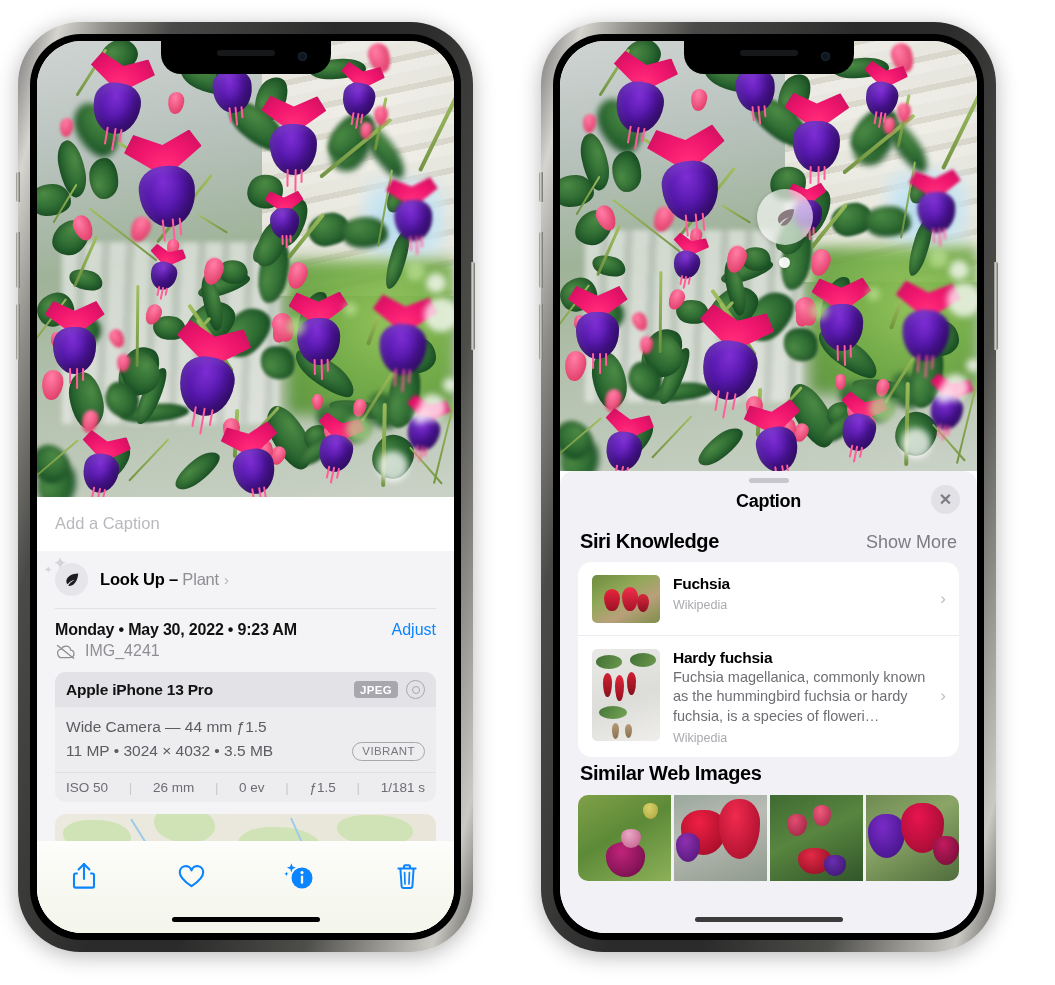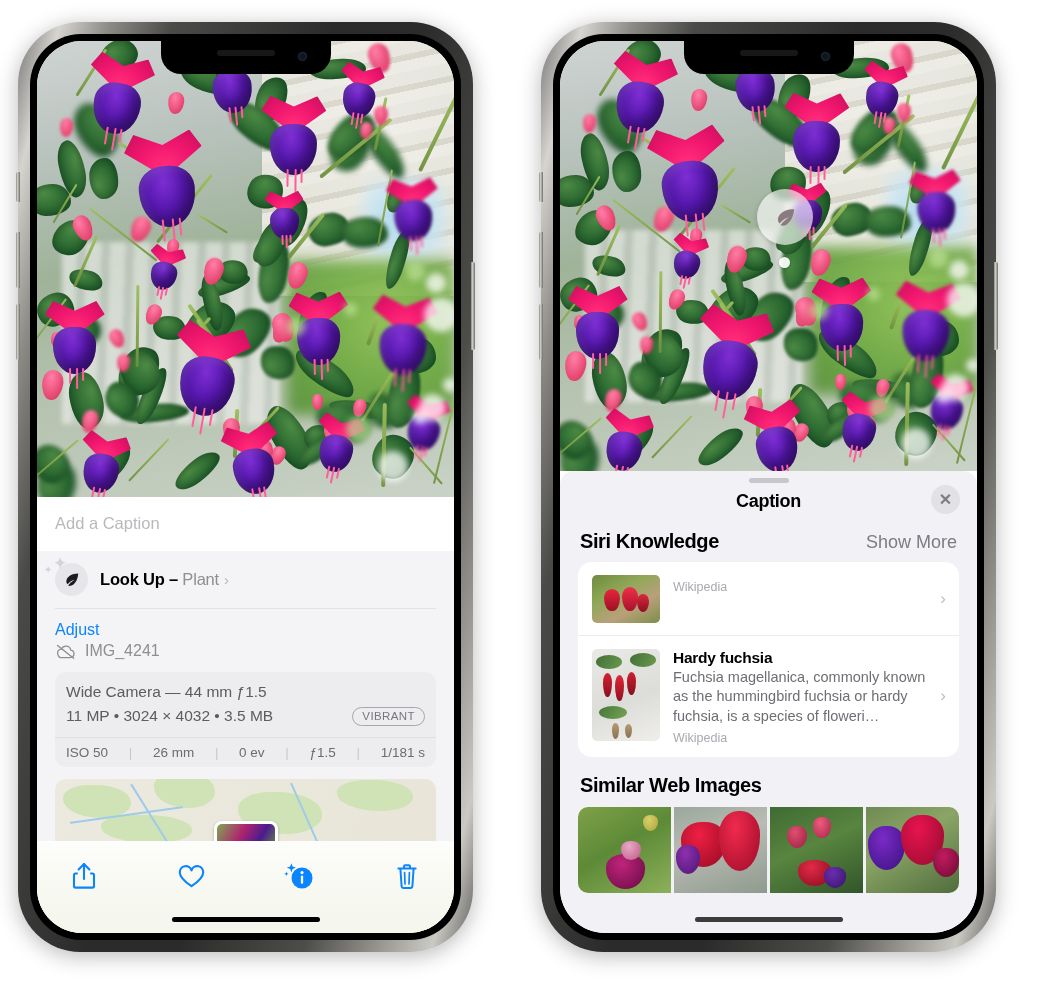--- a/index.html
+++ b/index.html
@@ -574,34 +574,44 @@
             </div>
             <div class="lookup-text">
               <span>Look Up</span><span style="font-weight:700">&nbsp;</span><span>–</span>
               <span class="kind">Plant</span><span class="chev">›</span>
             </div>
           </div>
 
           <div class="divider"></div>
 
           <div class="date-row">
+            <span class="date-text">Monday • May 30, 2022 • 9:23 AM</span>
             <span class="adjust">Adjust</span>
           </div>
 
           <div class="file-row">
             <span>
               <svg width="21" height="15" viewBox="0 0 26 18">
                 <path d="M7 16.5h11.5c3 0 5-2 5-4.6 0-2.4-1.7-4.3-4-4.6C19 4.3 16.6 2.3 13.6 2.3c-2.6 0-4.8 1.5-5.8 3.7-2.6.3-4.6 2.3-4.6 5 0 3 2.3 5.5 3.8 5.5z" fill="none" stroke="#8e8e93" stroke-width="1.6"></path>
                 <path d="M3.2 1.6 L23 17.4" stroke="#8e8e93" stroke-width="1.7" stroke-linecap="round"></path>
               </svg>
             </span>
             <span class="file-name">IMG_4241</span>
           </div>
 
           <div class="meta-card">
+            <div class="meta-head">
+              <span class="meta-device">Apple iPhone 13 Pro</span>
+              <span class="meta-head-right">
+                <span class="badge-jpeg">JPEG</span>
+                <span class="hdr-ring">
+                    <i></i>
+                  </span>
+              </span>
+            </div>
             <div class="meta-body">
               <div class="meta-line">Wide Camera — 44 mm ƒ1.5</div>
               <div class="meta-row2">
                 <span class="meta-line">11 MP • 3024 × 4032 • 3.5 MB</span>
                 <span class="badge-vibrant">VIBRANT</span>
               </div>
             </div>
             <div class="exif-row">
               <span>ISO 50</span>
               <span class="exif-sep">|</span>
@@ -943,20 +953,21 @@
           </div>
 
           <div class="knowledge-card">
             <div class="k-item">
               <div class="k-thumb a">
                 <div class="kt-flower" style="left:18%;top:30%;width:16px;height:22px;background:linear-gradient(180deg,#e8253c,#9d1026)"></div>
                 <div class="kt-flower" style="left:44%;top:26%;width:16px;height:24px;background:linear-gradient(180deg,#f0304a,#a8122a)"></div>
                 <div class="kt-flower" style="left:66%;top:40%;width:12px;height:18px;background:linear-gradient(180deg,#d9283c,#8f0f22)"></div>
               </div>
               <div class="k-body">
+                <div class="k-title">Fuchsia</div>
                 <div class="k-src">Wikipedia</div>
               </div>
               <span class="k-chev">›</span>
             </div>
 
             <div class="k-item">
               <div class="k-thumb b">
                 <div class="kt-flower" style="left:6%;top:6%;width:26px;height:14px;border-radius:50%;background:linear-gradient(120deg,#3f6f35,#6d9a4e)"></div>
                 <div class="kt-flower" style="left:56%;top:4%;width:26px;height:14px;border-radius:50%;background:linear-gradient(120deg,#3f6f35,#6d9a4e)"></div>
                 <div class="kt-flower" style="left:16%;top:26%;width:9px;height:24px;background:linear-gradient(180deg,#d42033,#8d1020)"></div>
@@ -968,21 +979,21 @@
               </div>
               <div class="k-body">
                 <div class="k-title">Hardy fuchsia</div>
                 <div class="k-desc">Fuchsia magellanica, commonly known as the hummingbird fuchsia or hardy fuchsia, is a species of floweri…</div>
                 <div class="k-src">Wikipedia</div>
               </div>
               <span class="k-chev">›</span>
             </div>
           </div>
 
-          <div class="section-head" style="padding-top:17px;padding-bottom:2px">
+          <div class="section-head" style="padding-top:5px;padding-bottom:2px">
             <span class="section-title">Similar Web Images</span>
           </div>
 
           <div class="web-strip">
             <div class="web-thumb" id="wt0" style="background: linear-gradient(150deg, rgb(127, 160, 73) 0%, rgb(93, 138, 55) 45%, rgb(141, 176, 90) 100%);">
                 <div style="position: absolute; border-radius: 48% 48% 52% 52% / 40% 40% 60% 60%; left: 30%; top: 55%; width: 42%; height: 40%; background: radial-gradient(at 40% 28%, rgb(192, 36, 122), rgb(122, 16, 80) 78%);"></div>
                 <div style="position: absolute; border-radius: 48% 48% 52% 52% / 40% 40% 60% 60%; left: 46%; top: 40%; width: 22%; height: 22%; background: radial-gradient(at 40% 28%, rgb(233, 169, 196), rgb(200, 106, 150) 78%);"></div>
                 <div style="position: absolute; border-radius: 48% 48% 52% 52% / 40% 40% 60% 60%; left: 70%; top: 10%; width: 16%; height: 18%; background: radial-gradient(at 40% 28%, rgb(216, 208, 106), rgb(182, 173, 70) 78%);"></div>
               </div>
             <div class="web-thumb" id="wt1" style="background: linear-gradient(160deg, rgb(154, 168, 156) 0%, rgb(185, 188, 180) 40%, rgb(143, 154, 142) 100%);">

